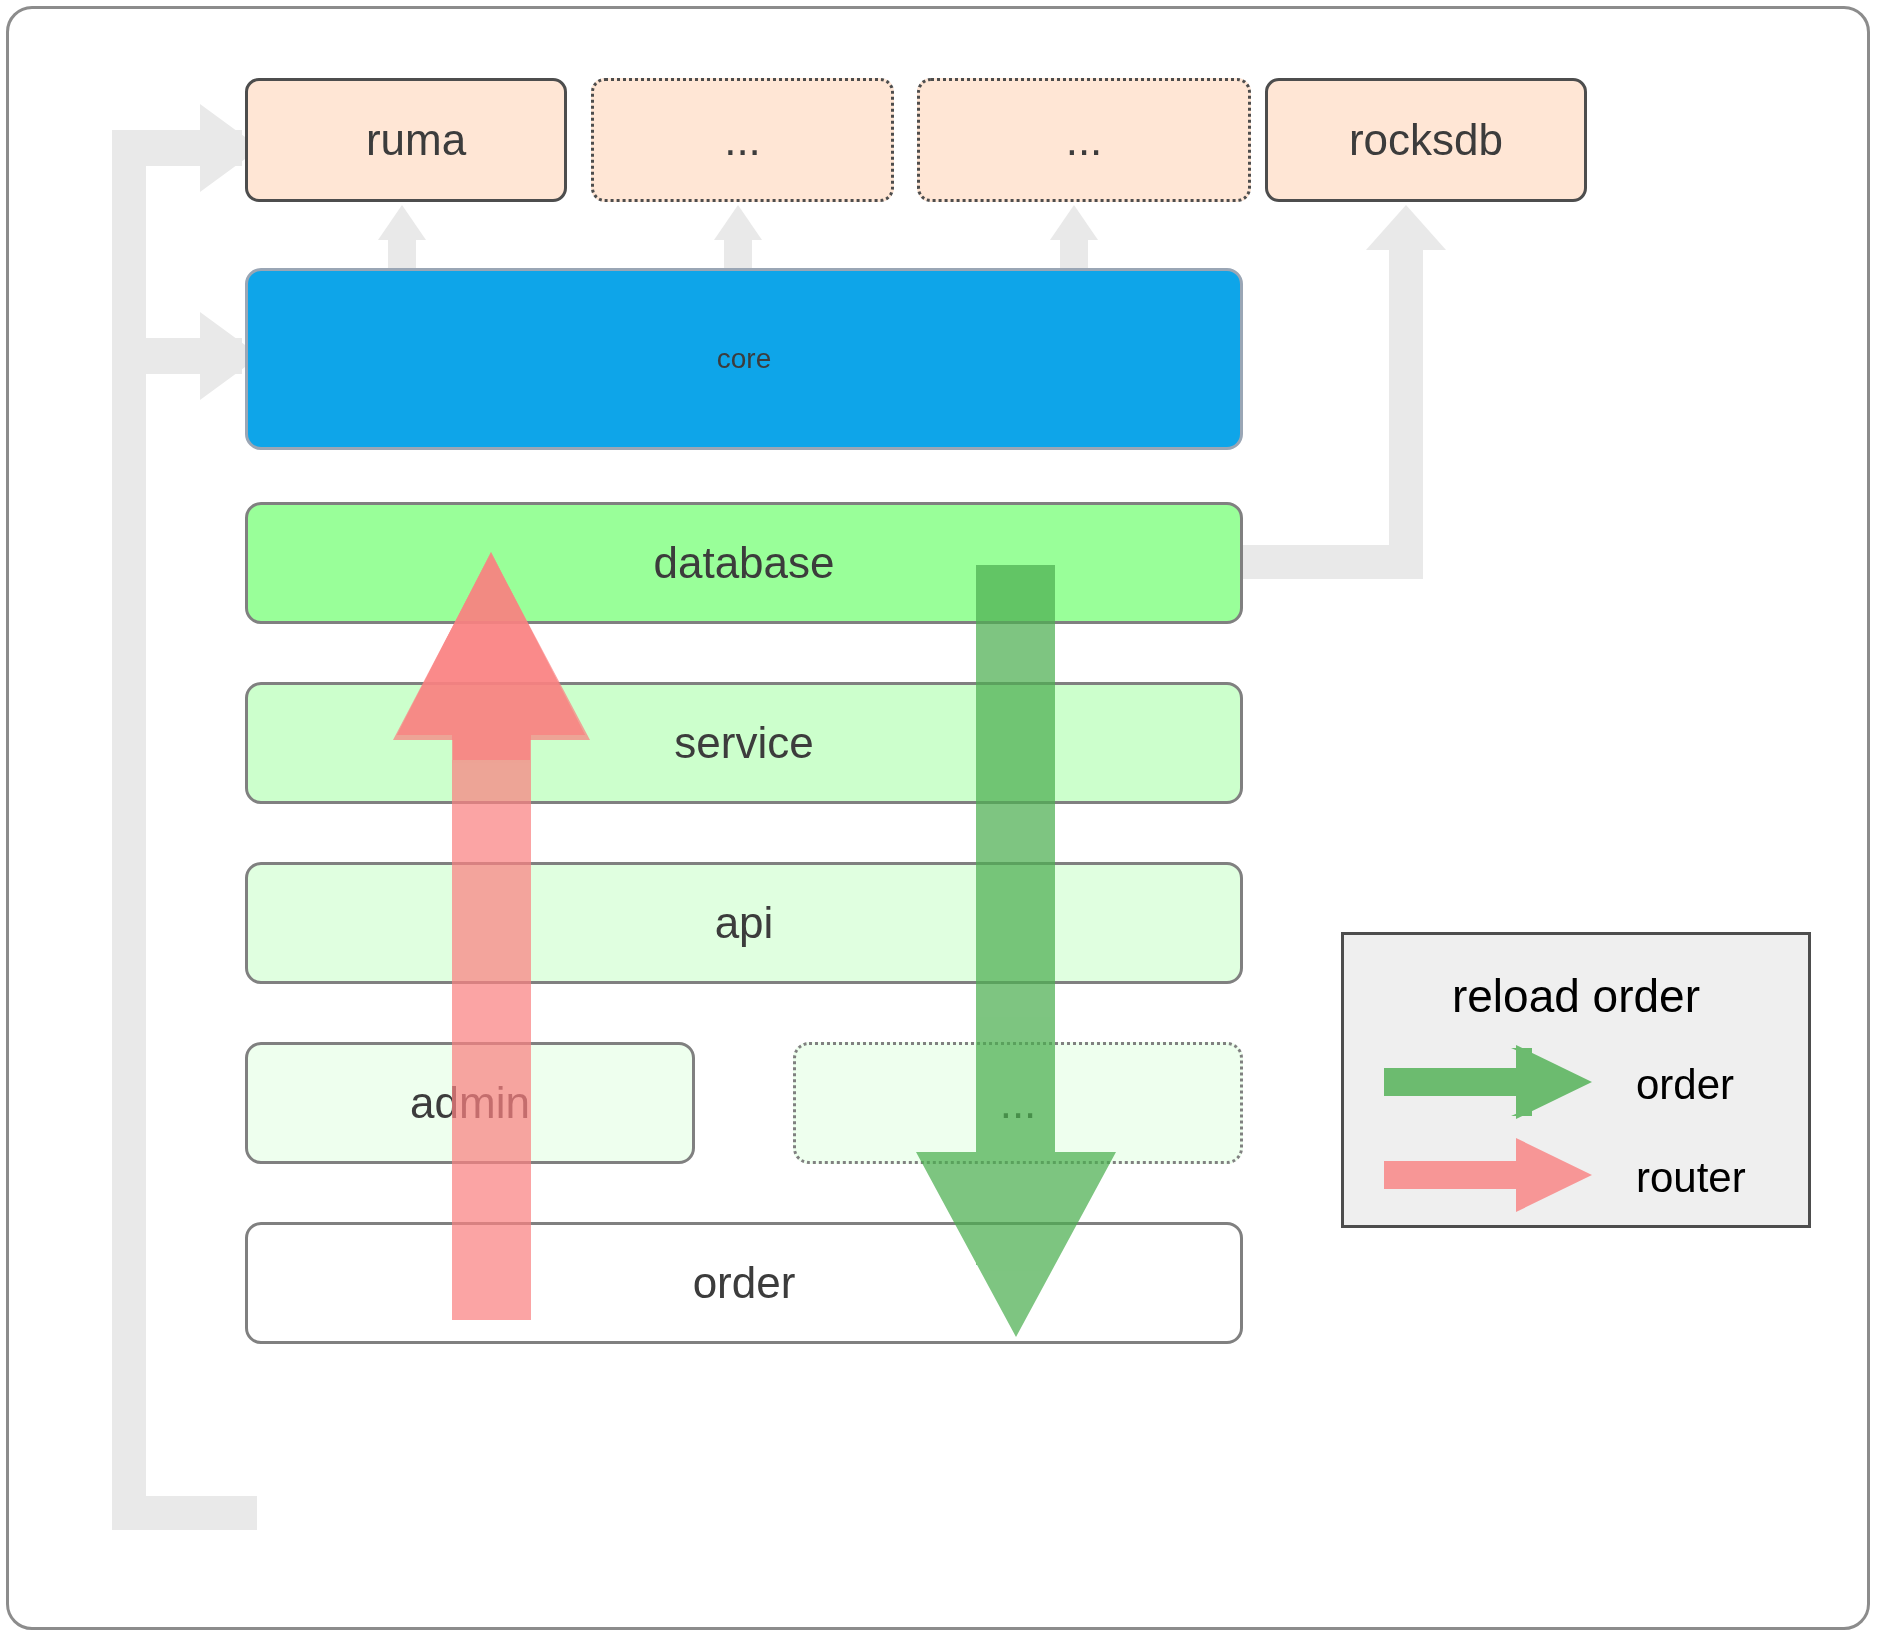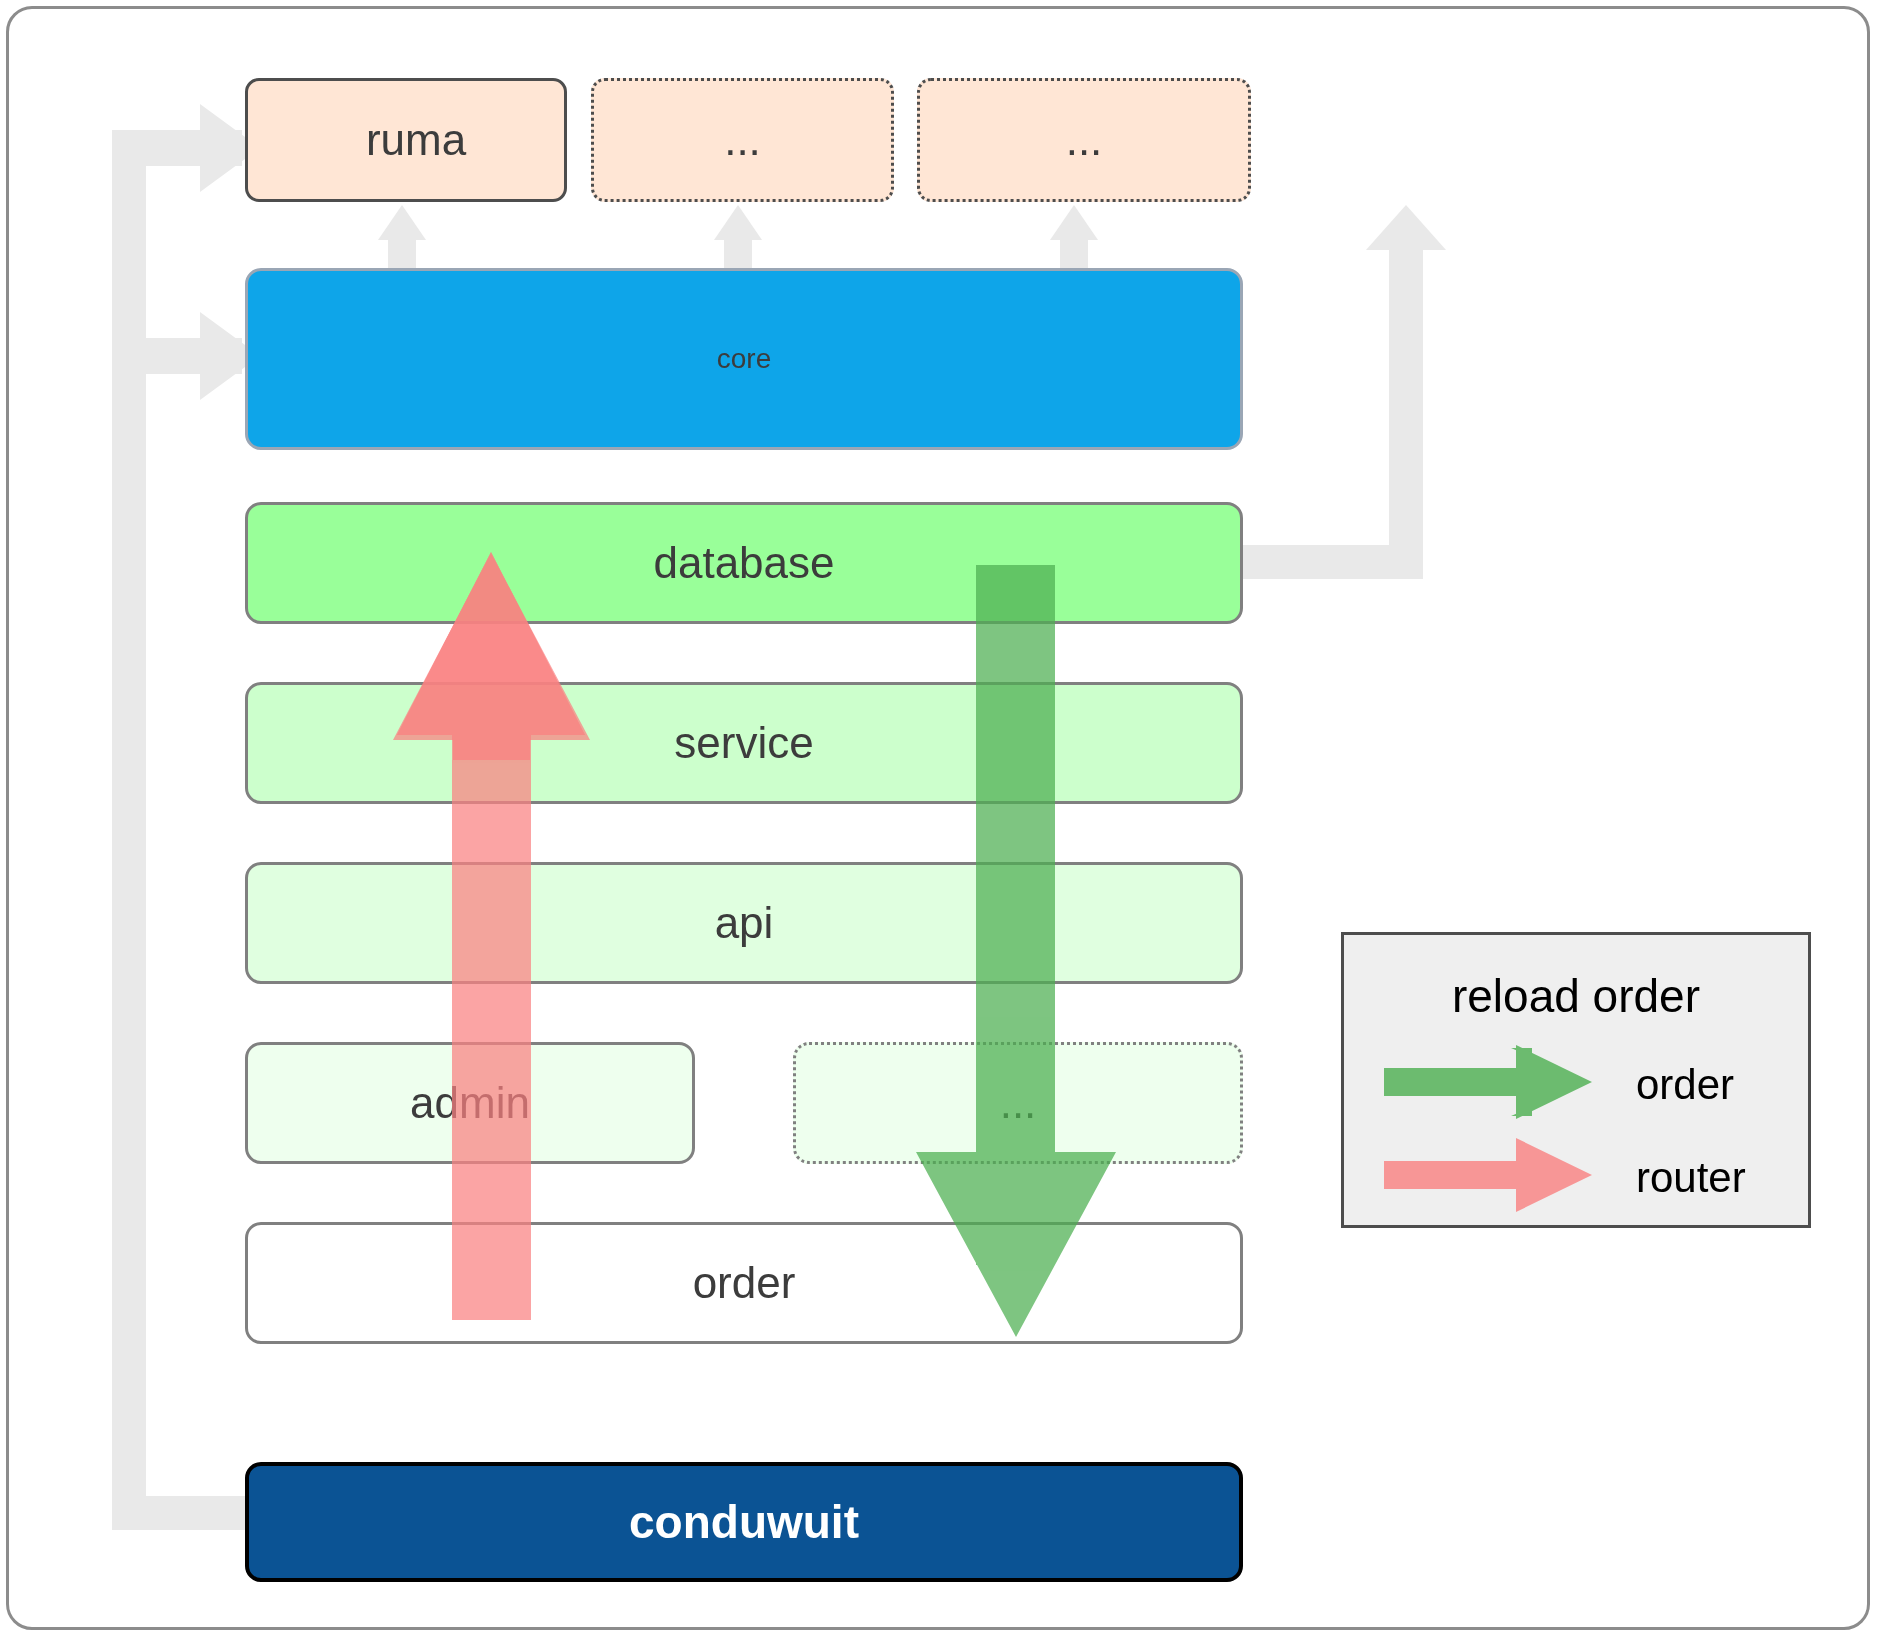--- a/index.html
+++ b/index.html
@@ -96,20 +96,23 @@
     </div>
 
     <div class="box orange dotted" style="left:591px;top:78px;width:303px;height:124px;">
       <span class="lbl">...</span>
     </div>
 
     <div class="box orange dotted" style="left:917px;top:78px;width:334px;height:124px;">
       <span class="lbl">...</span>
     </div>
 
+    <div class="box orange" style="left:1265px;top:78px;width:322px;height:124px;">
+      <span class="lbl">rocksdb</span>
+    </div>
 
     <div class="box core" style="left:245px;top:268px;width:998px;height:182px;">
       <span class="lbl">core</span>
     </div>
 
     <div class="box lvl" style="left:245px;top:502px;width:998px;height:122px;background:#99ff99;align-items:center;">
       <span class="lbl">database</span>
     </div>
 
     <div class="box lvl" style="left:245px;top:682px;width:998px;height:122px;background:#ccffcc;">
@@ -125,23 +128,20 @@
     </div>
 
     <div class="box lvl dotted" style="left:793px;top:1042px;width:450px;height:122px;background:#eeffee;">
       <span class="lbl">...</span>
     </div>
 
     <div class="box lvl" style="left:245px;top:1222px;width:998px;height:122px;background:#ffffff;">
       <span class="lbl">order</span>
     </div>
 
-    <div class="box conduwuit" style="left:245px;top:1462px;width:998px;height:120px;">
-      <span class="lbl">conduwuit</span>
-    </div>
 
   </div>
 
   <svg class="ov over" viewBox="0 0 1883 1643">
 
     <g opacity="0.72">
 
       <rect x="452" y="640" width="79" height="680" fill="#fa8181"></rect>
 
       <polygon points="491,552 585,735 531,735 531,760 452,760 452,735 397,735" fill="#fa8181"></polygon>

